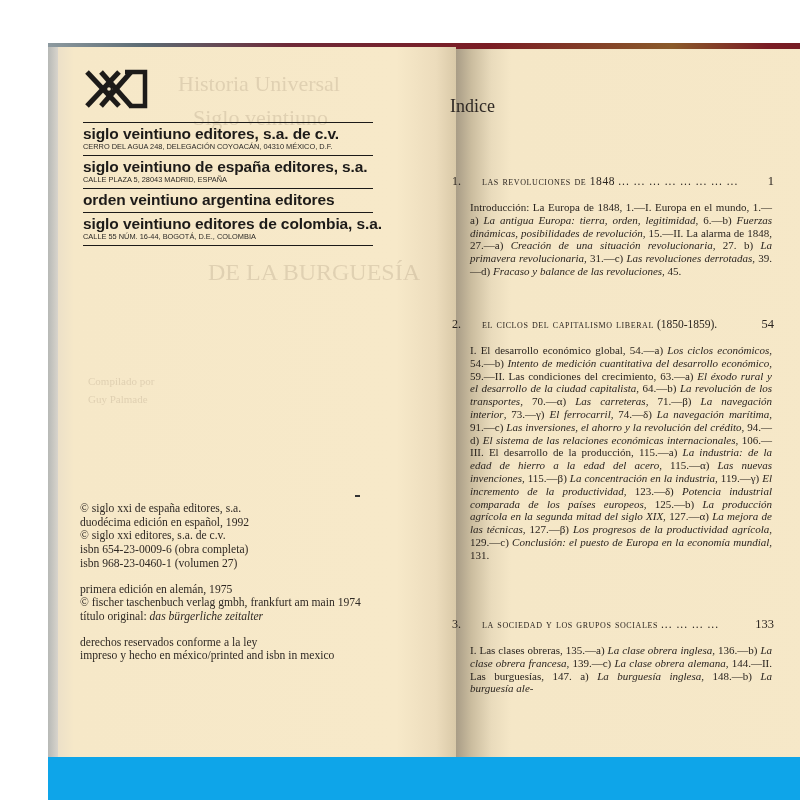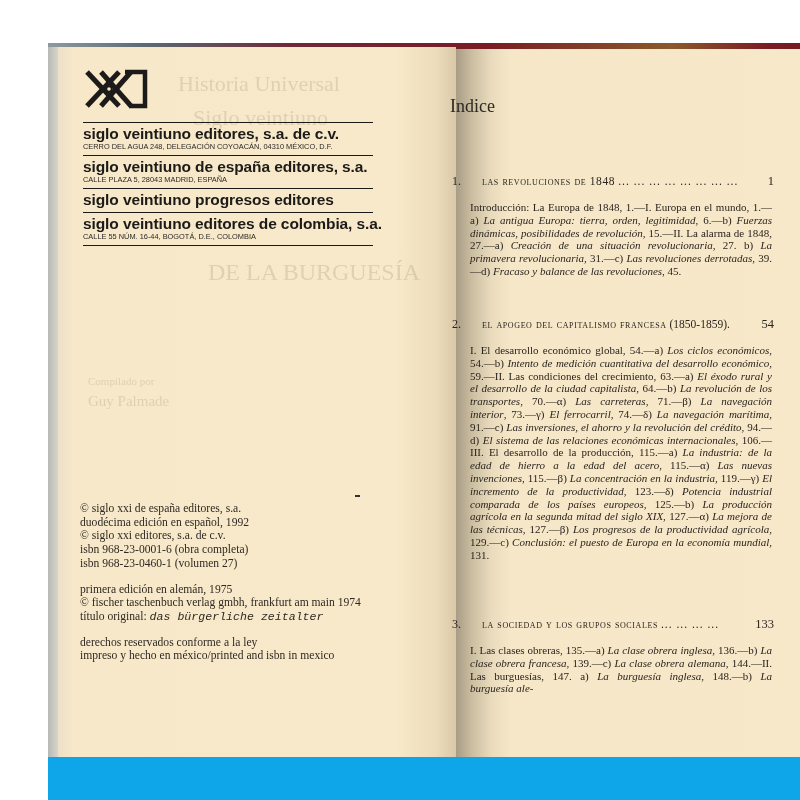--- a/index.html
+++ b/index.html
@@ -42,21 +42,21 @@
     font-family:"Liberation Sans", "DejaVu Sans", sans-serif;
     font-size:7.4px; line-height:9px; color:#2a2724; margin-bottom:4px; white-space:nowrap;
   }
   .pub-gap { height:4px; }
   .dash-mark { position:absolute; left:297px; top:448px; width:5px; height:2px; background:#333; }
   .colophon {
     position:absolute; left:22px; top:455px; width:360px;
     font-size:11.6px; line-height:13.7px; color:#2f2924; white-space:nowrap;
   }
   .colophon .para { margin-bottom:12px; }
-  .colophon i { font-style:italic;font-family:Liberation Mono, monospace; }
+  .colophon i { font-style:italic; }
 
   .ghost { position:absolute; color:rgba(120,100,80,0.18); font-family:"Liberation Serif", serif; white-space:nowrap; }
 
   
   .index-title { position:absolute; left:450px; top:96px; font-size:18px; color:#2e2824; }
   .entry { position:absolute; left:452px; width:322px; }
   .entry-head {
     display:flex; align-items:baseline; font-size:11.5px; color:#2b2520; white-space:nowrap;
   }
   .entry-num { width:18px; font-size:12px; }
@@ -75,57 +75,57 @@
 
 <div class="book">
   <div class="cover-top"></div>
   <div class="left-edge"></div>
 
   <div class="page-left">
     <span class="ghost" style="left:120px;top:24px;font-size:22px;">Historia Universal</span>
     <span class="ghost" style="left:135px;top:58px;font-size:22px;">Siglo veintiuno</span>
     <span class="ghost" style="left:150px;top:212px;font-size:24px;">DE LA BURGUESÍA</span>
     <span class="ghost" style="left:30px;top:328px;font-size:11px;">Compilado por</span>
-    <span class="ghost" style="left:30px;top:346px;font-size:15px;">Guy Palmade</span>
+    <span class="ghost" style="left:30px;top:346px;font-size:11px;">Guy Palmade</span>
 
     <svg class="logo" viewBox="0 0 64 40">
       <g stroke="#1d1b19" stroke-width="5" fill="none" stroke-linecap="butt">
         <line x1="2" y1="3" x2="34" y2="37"></line>
         <line x1="2" y1="37" x2="34" y2="3"></line>
         <line x1="16" y1="3" x2="46" y2="37"></line>
         <line x1="16" y1="37" x2="46" y2="3"></line>
       </g>
       <path d="M40 3 H60 V37 H44" stroke="#1d1b19" stroke-width="4.5" fill="none"></path>
       <circle cx="24" cy="20" r="2.6" fill="#f6e8c8" stroke="#1d1b19" stroke-width="1.6"></circle>
     </svg>
 
     <div class="imprint-block">
       <div class="rule"></div>
       <div class="pub-name">siglo veintiuno editores, s.a. de c.v.</div>
       <div class="pub-addr">CERRO DEL AGUA 248, DELEGACIÓN COYOACÁN, 04310 MÉXICO, D.F.</div>
       <div class="rule"></div>
       <div class="pub-name">siglo veintiuno de españa editores, s.a.</div>
       <div class="pub-addr">CALLE PLAZA 5, 28043 MADRID, ESPAÑA</div>
       <div class="rule"></div>
-      <div class="pub-name">siglo veintiuno progresos editores</div>
+      <div class="pub-name">orden veintiuno argentina editores</div>
       <div class="pub-gap"></div>
       <div class="rule"></div>
       <div class="pub-name">siglo veintiuno editores de colombia, s.a.</div>
       <div class="pub-addr">CALLE 55 NÚM. 16-44, BOGOTÁ, D.E., COLOMBIA</div>
       <div class="rule"></div>
     </div>
 
     <div class="dash-mark"></div>
 
     <div class="colophon">
       <div class="para">
         <div>© siglo xxi de españa editores, s.a.</div>
         <div>duodécima edición en español, 1992</div>
         <div>© siglo xxi editores, s.a. de c.v.</div>
-        <div>isbn 968-23-0001-6 (obra completa)</div>
+        <div>isbn 654-23-0009-6 (obra completa)</div>
         <div>isbn 968-23-0460-1 (volumen 27)</div>
       </div>
       <div class="para">
         <div>primera edición en alemán, 1975</div>
         <div>© fischer taschenbuch verlag gmbh, frankfurt am main 1974</div>
         <div><span>título original: </span><i>das bürgerliche zeitalter</i></div>
       </div>
       <div class="para">
         <div>derechos reservados conforme a la ley</div>
         <div>impreso y hecho en méxico/printed and isbn in mexico</div>
@@ -144,21 +144,21 @@
     <span class="entry-title"><span>las revoluciones de 1848</span><span class="yr"></span></span>
     <span class="entry-dots">... ... ... ... ... ... ... ...</span>
     <span class="entry-page">1</span>
   </div>
   <div class="entry-body">Introducción: La Europa de 1848, 1.—I. Europa en el mundo, 1.—a) <i>La antigua Europa: tierra, orden, legitimidad</i>, 6.—b) <i>Fuerzas dinámicas, posibilidades de revolución</i>, 15.—II. La alarma de 1848, 27.—a) <i>Creación de una situación revolucionaria</i>, 27. b) <i>La primavera revolucionaria</i>, 31.—c) <i>Las revoluciones derrotadas</i>, 39.—d) <i>Fracaso y balance de las revoluciones</i>, 45.</div>
 </div>
 
 <div class="entry" style="top:317px;">
   <div class="entry-head">
     <span class="entry-num">2.</span>
-    <span class="entry-title"><span>el apogeo del capitalismo francesa</span><span class="yr"> (1850-1859).</span></span>
+    <span class="entry-title"><span>el ciclos del capitalismo liberal</span><span class="yr"> (1850-1859).</span></span>
     <span class="entry-dots"></span>
     <span class="entry-page">54</span>
   </div>
   <div class="entry-body">I. El desarrollo económico global, 54.—a) <i>Los ciclos económicos</i>, 54.—b) <i>Intento de medición cuantitativa del desarrollo económico</i>, 59.—II. Las condiciones del crecimiento, 63.—a) <i>El éxodo rural y el desarrollo de la ciudad capitalista</i>, 64.—b) <i>La revolución de los transportes</i>, 70.—α) <i>Las carreteras</i>, 71.—β) <i>La navegación interior</i>, 73.—γ) <i>El ferrocarril</i>, 74.—δ) <i>La navegación marítima</i>, 91.—c) <i>Las inversiones, el ahorro y la revolución del crédito</i>, 94.—d) <i>El sistema de las relaciones económicas internacionales</i>, 106.—III. El desarrollo de la producción, 115.—a) <i>La industria: de la edad de hierro a la edad del acero</i>, 115.—α) <i>Las nuevas invenciones</i>, 115.—β) <i>La concentración en la industria</i>, 119.—γ) <i>El incremento de la productividad</i>, 123.—δ) <i>Potencia industrial comparada de los países europeos</i>, 125.—b) <i>La producción agrícola en la segunda mitad del siglo XIX</i>, 127.—α) <i>La mejora de las técnicas</i>, 127.—β) <i>Los progresos de la productividad agrícola</i>, 129.—c) <i>Conclusión: el puesto de Europa en la economía mundial</i>, 131.</div>
 </div>
 
 <div class="entry" style="top:617px;">
   <div class="entry-head">
     <span class="entry-num">3.</span>
     <span class="entry-title"><span>la sociedad y los grupos sociales</span><span class="yr"></span></span>

